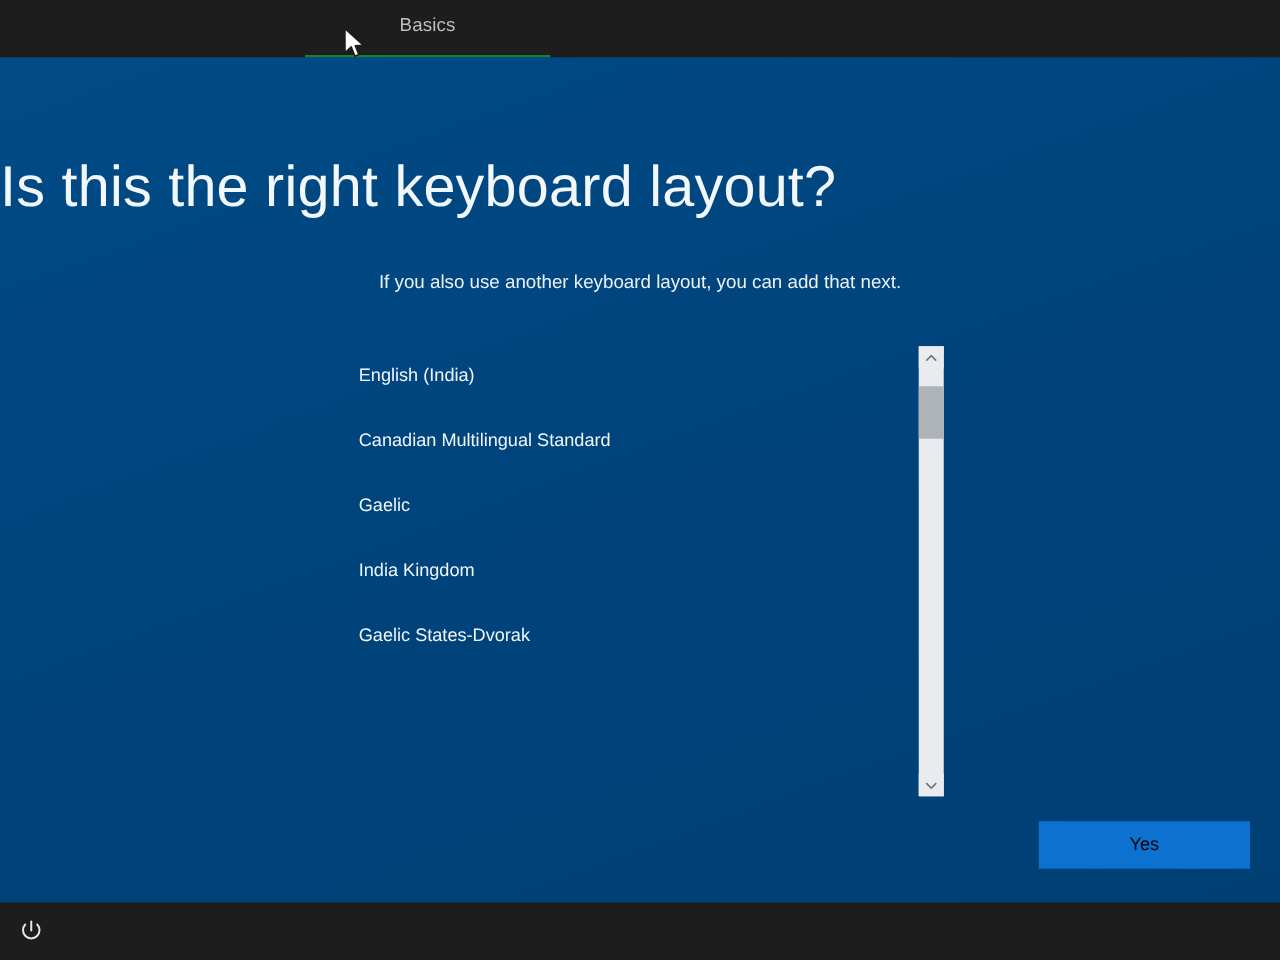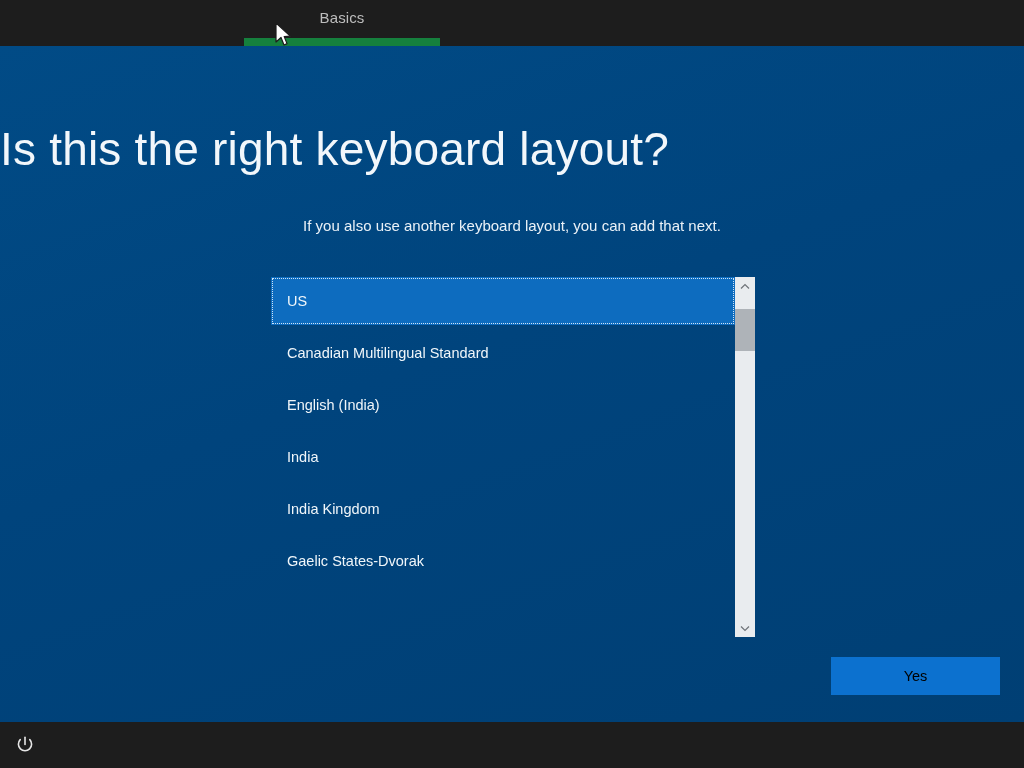--- a/index.html
+++ b/index.html
@@ -32,21 +32,21 @@
     background: #1d1d1d;
   }
 
   #tab-basics {
     position: absolute;
     left: 244px;
     top: 0;
     width: 196px;
     height: 46px;
     box-sizing: border-box;
-    border-bottom: 8px solid #15803d;
+    border-bottom: 2px solid #15803d;
     display: flex;
     align-items: center;
     justify-content: center;
     cursor: default;
   }
   #tab-basics .tab-label {
     font-size: 15px;
     color: #bdbdbd;
     letter-spacing: 0.1px;
     padding-bottom: 3px;
@@ -226,31 +226,28 @@
   <div id="stage">
 
     <div id="page-title">Is this the right keyboard layout?</div>
 
     <div id="page-subtitle">If you also use another keyboard layout, you can add that next.</div>
 
     <div id="keyboard-listbox">
 
       <div id="listbox-items">
 
-      <div class="list-item selected">
-            <span>US</span>
+          <div class="list-item">
+            <span>English (India)</span>
           </div>
           <div class="list-item">
             <span>Canadian Multilingual Standard</span>
           </div>
           <div class="list-item">
-            <span>English (India)</span>
-          </div>
-          <div class="list-item">
-            <span>India</span>
+            <span>Gaelic</span>
           </div>
           <div class="list-item">
             <span>India Kingdom</span>
           </div>
           <div class="list-item">
             <span>Gaelic States-Dvorak</span>
           </div>
         </div>
 
       <div id="listbox-scrollbar">

